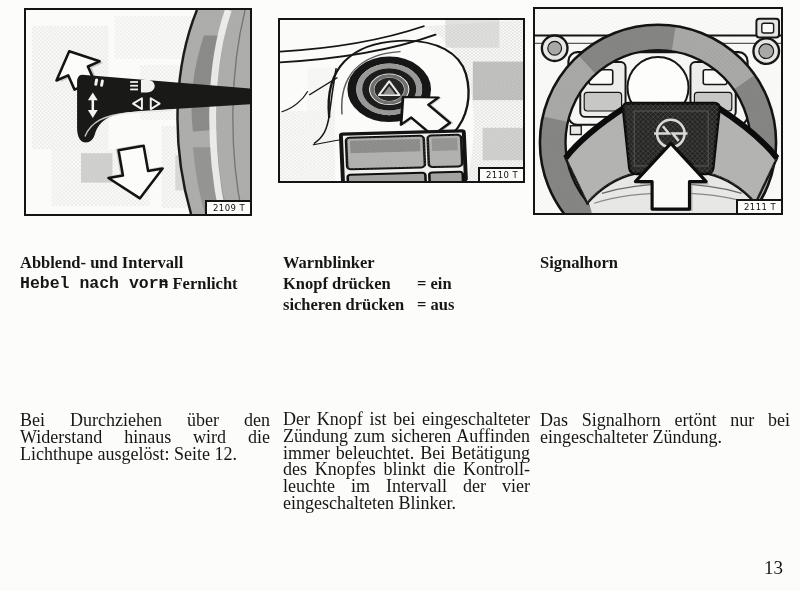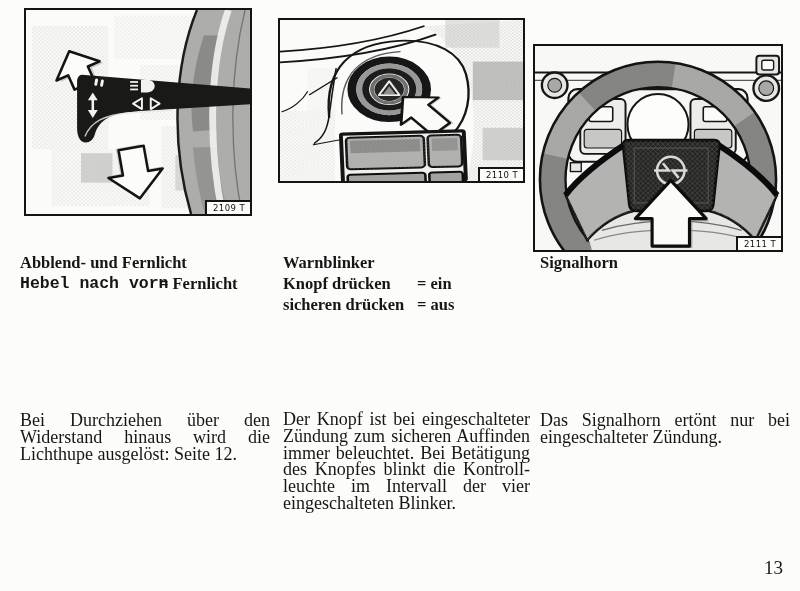--- a/index.html
+++ b/index.html
@@ -8,21 +8,21 @@
     background:#fcfcfa;color:#161616;
     font-family:"Liberation Serif", serif;
   }
   .panel{
     position:absolute;box-sizing:border-box;
     border:2.5px solid #141414;background:#fbfbf9;
   }
   .panel svg{position:absolute;left:0;top:0;width:100%;height:100%;display:block;}
   #panel1{left:24px;top:8px;width:228px;height:208px;}
   #panel2{left:278px;top:6px;width:247px;height:165px;margin-top:12px;}
-  #panel3{left:533px;top:7px;width:250px;height:208px;margin-top:37px;}
+  #panel3{left:533px;top:7px;width:250px;height:208px;}
   .figlabel{
     position:absolute;right:0;bottom:0;background:#fcfcfa;
     border-top:2px solid #141414;border-left:2px solid #141414;
     font-family:"DejaVu Sans", sans-serif;font-size:8.5px;letter-spacing:.4px;
     padding:2px 5px 2px 6px;line-height:1;color:#111;
   }
   .caption{position:absolute;font-weight:bold;font-size:16.5px;line-height:21px;white-space:nowrap;}
   .cap-1{left:20px;top:252px;}
   .cap-2{left:283px;top:252px;}
   .cap-3{left:540px;top:252px;}
@@ -250,21 +250,21 @@
         <g>
           <path d="M 141,140 L 177,179 L 160,179 L 160,206 L 124,206 L 124,179 L 106,179 Z" fill="#8a8a88" opacity="0.6"></path>
           <path d="M 138,137 L 174,176 L 157,176 L 157,204 L 119,204 L 119,176 L 102,176 Z" fill="#fbfbf9" stroke="#0d0d0d" stroke-width="3.2" stroke-linejoin="round"></path>
         </g>
       </g>
     </svg>
     <div class="figlabel">2111 T</div>
   </div>
 
   <div class="caption cap-1">
-    <div>Abblend- und Fernlicht</div>
+    <div>Abblend- und Intervall</div>
     <div class="rrow">
       <span class="rleft">Hebel nach vorn</span>
       <span class="rright">= Fernlicht</span>
     </div>
   </div>
 
   <div class="caption cap-2">
     <div>Warnblinker</div>
     <div class="rrow">
       <span class="rleft">Knopf drücken</span>

